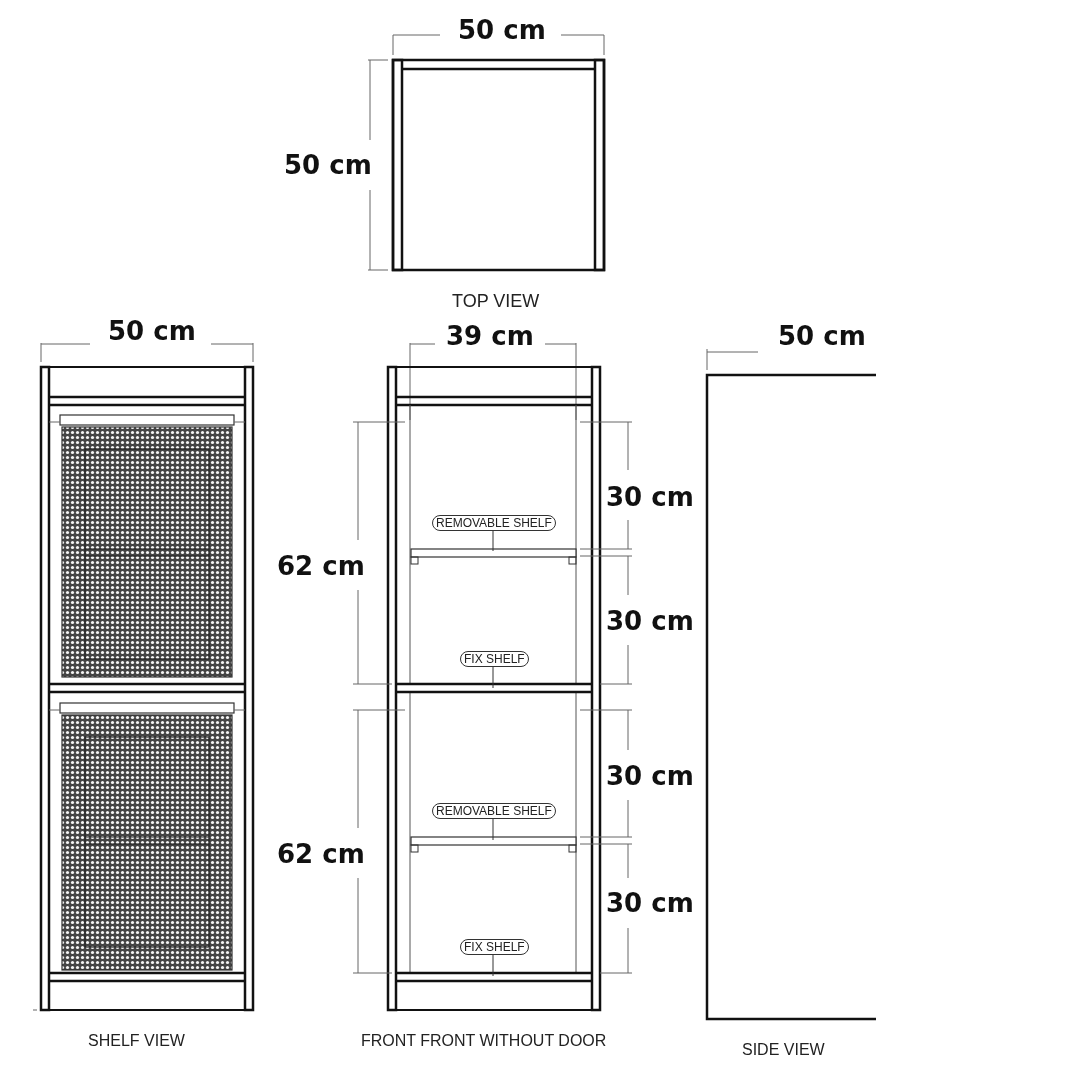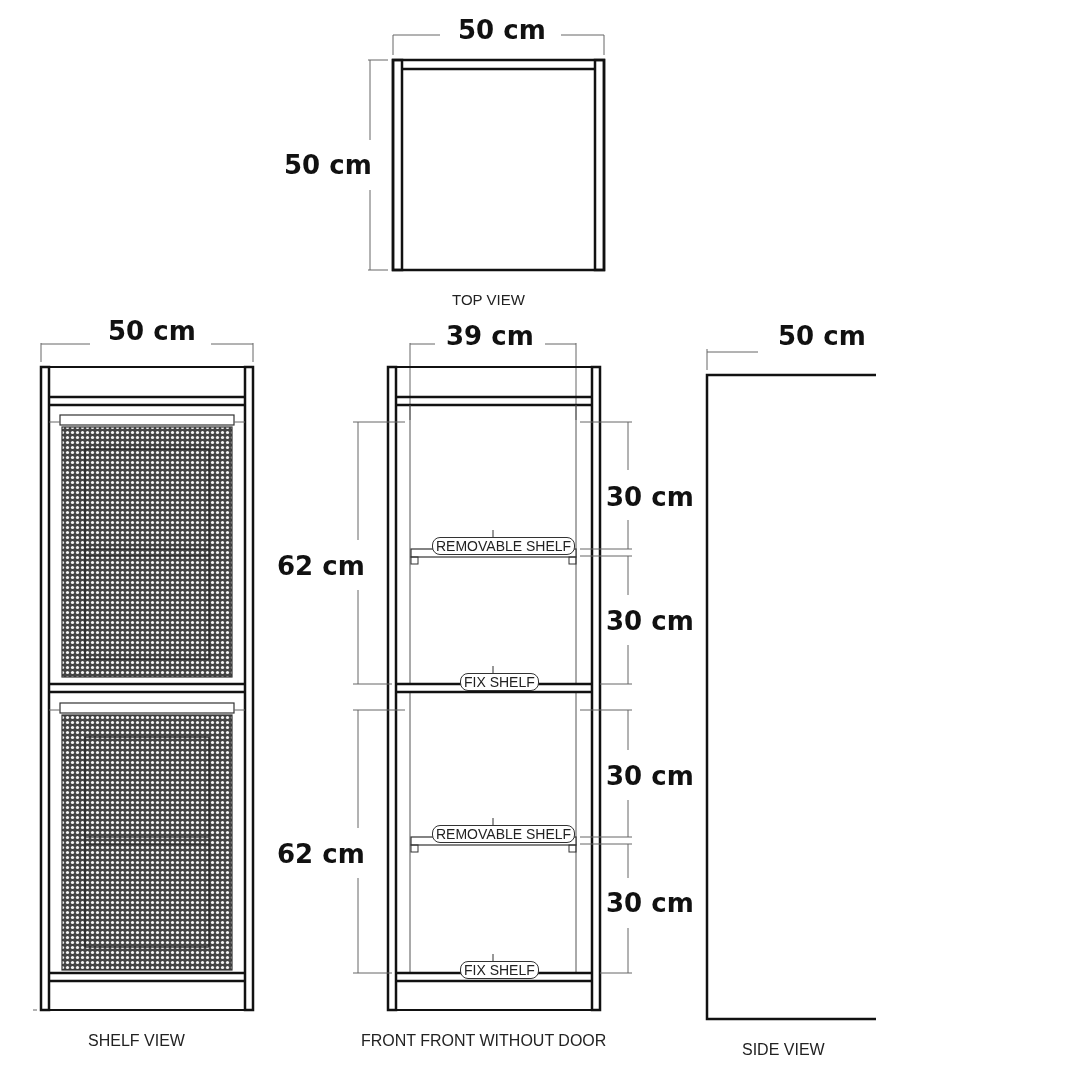--- a/index.html
+++ b/index.html
@@ -1,20 +1,20 @@
 <!DOCTYPE html>
 <html><head>
 <meta charset="utf-8">
 <style>
   html, body { margin:0; padding:0; background:#ffffff; }
   #canvas { position:relative; width:876px; height:1080px; overflow:hidden; background:#fff; }
   svg { position:absolute; left:0; top:0; }
   .dim { position:absolute; font-family:"DejaVu Sans", sans-serif; font-weight:bold; font-size:26px; color:#111; white-space:nowrap; line-height:1; }
   .caption { position:absolute; font-family:"Liberation Sans", sans-serif; font-size:16px; color:#222; white-space:nowrap; line-height:1; }
-  .tag { position:absolute; font-family:"Liberation Sans", sans-serif; font-size:14px; color:#222; white-space:nowrap; line-height:1; border:1px solid #333; border-radius:8px; padding:1px 3px; background:#fff;margin-top:22px; }
+  .tag { position:absolute; font-family:"Liberation Sans", sans-serif; font-size:12px; color:#222; white-space:nowrap; line-height:1; border:1px solid #333; border-radius:8px; padding:1px 3px; background:#fff; }
 </style>
 </head>
 <body>
 
 <div id="canvas">
 
 <svg width="1080" height="1080" viewBox="0 0 1080 1080">
   <defs>
     <pattern id="mesh" width="5" height="5" patternUnits="userSpaceOnUse">
       <rect width="5" height="5" fill="#444"></rect>
@@ -153,21 +153,21 @@
     <rect x="707" y="375" width="211" height="644" fill="none" stroke="#111" stroke-width="2.5"></rect>
     <line x1="923" y1="375" x2="946" y2="375" stroke="#666" stroke-width="1"></line>
     <line x1="923" y1="1019" x2="946" y2="1019" stroke="#666" stroke-width="1"></line>
     <line x1="942" y1="375" x2="942" y2="672" stroke="#666" stroke-width="1"></line>
     <line x1="942" y1="722" x2="942" y2="1019" stroke="#666" stroke-width="1"></line>
   </g>
 </svg>
 
 <div class="dim" style="left:458px; top:17px;">50 cm</div>
 <div class="dim" style="left:284px; top:152px;">50 cm</div>
-<div class="caption" style="left:452px; top:292px; font-size:15px;">TOP VIEW</div>
+<div class="caption" style="left:452px; top:292px; font-size:18px;">TOP VIEW</div>
 
 <div class="dim" style="left:108px; top:318px;">50 cm</div>
 <div class="caption" style="left:88px; top:1033px;">SHELF VIEW</div>
 
 <div class="dim" style="left:446px; top:323px;">39 cm</div>
 <div class="dim" style="left:277px; top:553px;">62 cm</div>
 <div class="dim" style="left:277px; top:841px;">62 cm</div>
 <div class="dim" style="left:606px; top:484px;">30 cm</div>
 <div class="dim" style="left:606px; top:608px;">30 cm</div>
 <div class="dim" style="left:606px; top:763px;">30 cm</div>

